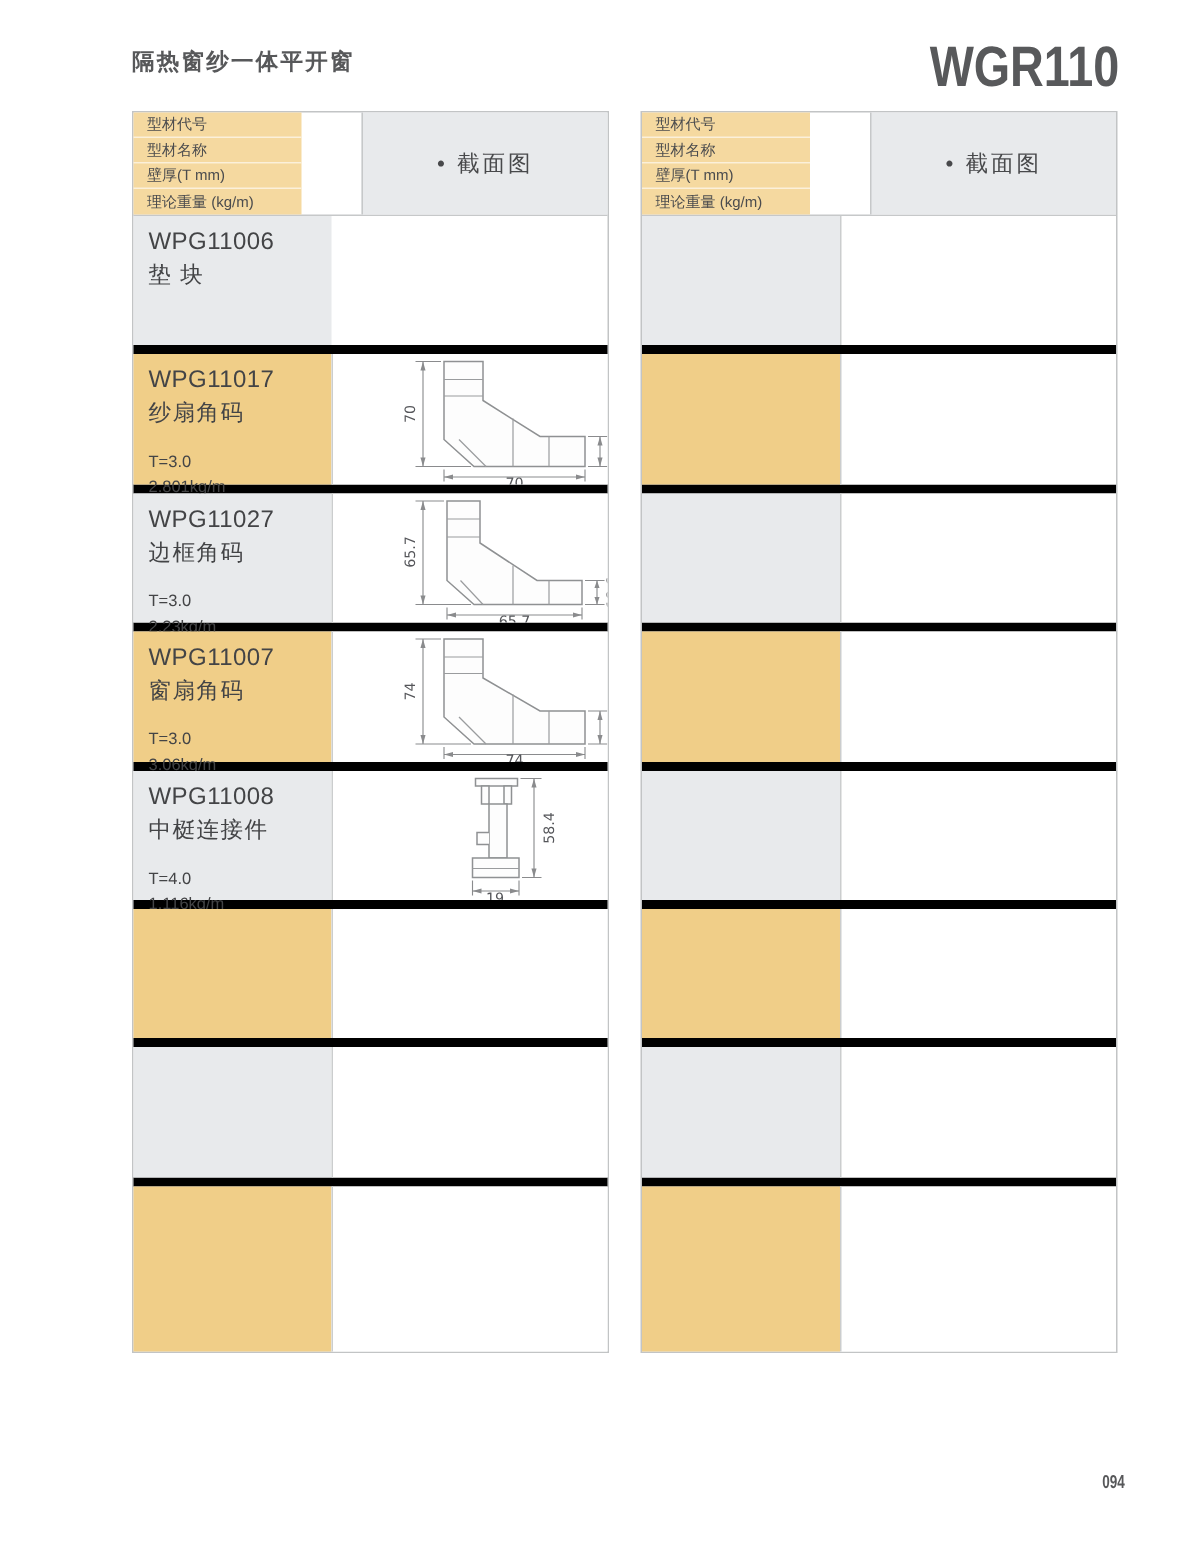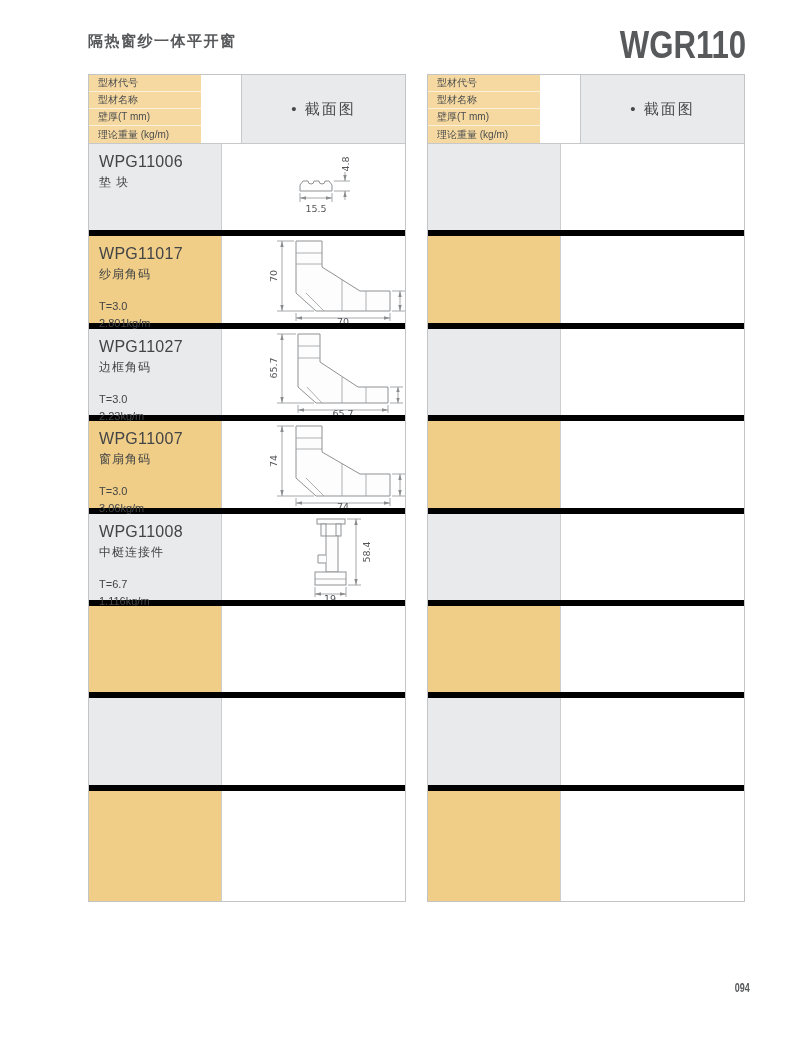--- a/index.html
+++ b/index.html
@@ -35,21 +35,21 @@
   .row { display:flex; }
   .row + .row { border-top:6px solid #000000; }
   .cell-label { width:132px; padding:9px 4px 0 10px; }
   .bg-gray   { background:#e8eaec; }
   .bg-orange { background:#f0ce88; }
   .cell-section {
     flex:1; border-left:1px solid #cbcdce; background:#ffffff; position:relative;
     display:flex; align-items:center; justify-content:center; overflow:hidden;
   }
   .code  { font-size:16px; color:#434446; letter-spacing:.3px; margin-bottom:3px; }
-  .pname { font-size:12px; color:#434446; letter-spacing:1px; }
+  .pname { font-size:15px; color:#434446; letter-spacing:1px; }
   .spec  { margin-top:15px; font-size:11px; color:#434446; line-height:1.55; }
   .pagenum {
     position:absolute; right:50px; top:981px; font-size:12.5px; font-weight:bold;
     color:#57585a; transform:scaleX(.72); transform-origin:100% 50%;
   }
   svg text { font-family:"DejaVu Sans","Liberation Sans",sans-serif; font-size:9.5px; fill:#55565a; }
   svg .shape { fill:#fdfdfd; stroke:#8f9193; stroke-width:1; stroke-linejoin:miter; }
   svg .inner { fill:none; stroke:#9a9c9e; stroke-width:.8; }
   svg .dim   { stroke:#8a8b8d; stroke-width:.75; fill:none; }
   svg .arr   { fill:#8a8b8d; stroke:none; }
@@ -70,38 +70,20 @@
         <div class="hdr-label">壁厚(T mm)</div>
         <div class="hdr-label">理论重量 (kg/m)</div>
       </div>
       <div class="hdr-section">• 截面图</div>
     </div>
 
     <div class="row" style="height:86px">
       <div class="cell-label bg-gray">
         <div class="code">WPG11006</div>
         <div class="pname">垫 块</div>
-      </div>
-      <div class="cell-section">
-        <svg width="205" height="86">
-          <path class="shape" d="M78,47 L78,41 L81,37 L86,37 A3 3 0 0 0 92 37 L97,37 A3 3 0 0 0 103 37 L107,37 L110,41 L110,47 Z"></path>
-          <line class="dim" x1="78" y1="49" x2="78" y2="58"></line>
-            <line class="dim" x1="110" y1="49" x2="110" y2="58"></line>
-          <line class="dim" x1="78" y1="54" x2="110" y2="54"></line>
-          <polygon class="arr" points="78,54 84,52.3 84,55.7"></polygon>
-            <polygon class="arr" points="110,54 104,52.3 104,55.7"></polygon>
-          <text x="94" y="68" text-anchor="middle">15.5</text>
-          <line class="dim" x1="112" y1="37" x2="128" y2="37"></line>
-            <line class="dim" x1="112" y1="47" x2="128" y2="47"></line>
-          <line class="dim" x1="123" y1="28" x2="123" y2="37"></line>
-            <line class="dim" x1="123" y1="47" x2="123" y2="56"></line>
-          <polygon class="arr" points="123,37 121.3,31 124.7,31"></polygon>
-            <polygon class="arr" points="123,47 121.3,53 124.7,53"></polygon>
-          <text transform="rotate(-90 123 20)" x="123" y="23.5" text-anchor="middle">4.8</text>
-        </svg>
       </div>
     </div>
 
     <div class="row" style="height:93px">
       <div class="cell-label bg-orange">
         <div class="code">WPG11017</div>
         <div class="pname">纱扇角码</div>
         <div class="spec">
           <div>T=3.0</div>
           <div>2.801kg/m</div>
@@ -213,21 +195,21 @@
           <text transform="rotate(-90 188 67)" x="188" y="70.5" text-anchor="middle">32</text>
         </svg>
       </div>
     </div>
 
     <div class="row" style="height:92px">
       <div class="cell-label bg-gray">
         <div class="code">WPG11008</div>
         <div class="pname">中梃连接件</div>
         <div class="spec">
-          <div>T=6.7</div>
+          <div>T=4.0</div>
           <div>1.116kg/m</div>
         </div>
       </div>
       <div class="cell-section">
         <svg width="205" height="92">
           <rect class="shape" x="95" y="8" width="28" height="5"></rect>
           <rect class="shape" x="99" y="13" width="5" height="12"></rect>
           <rect class="shape" x="114" y="13" width="5" height="12"></rect>
           <rect class="shape" x="104" y="25" width="12" height="36"></rect>
           <path class="shape" d="M104,44 L96,44 L96,52 L104,52"></path>

